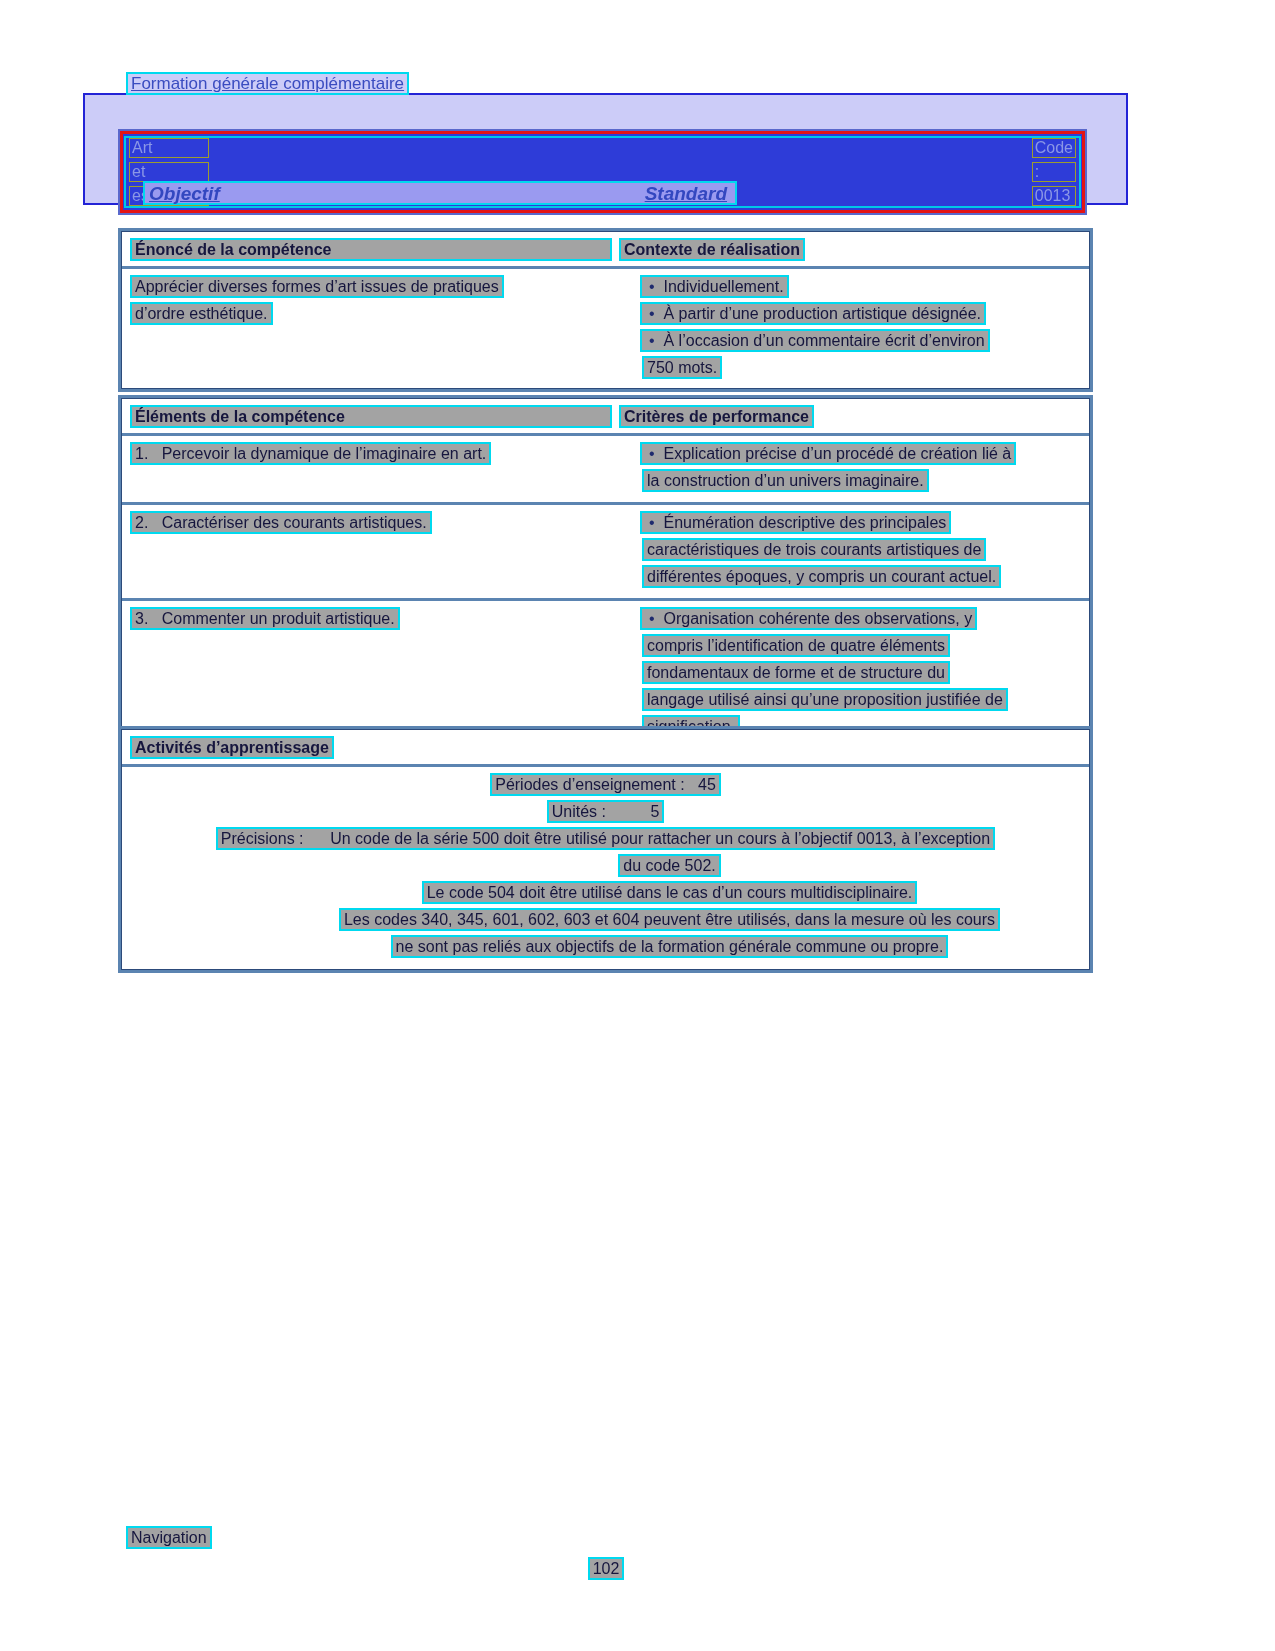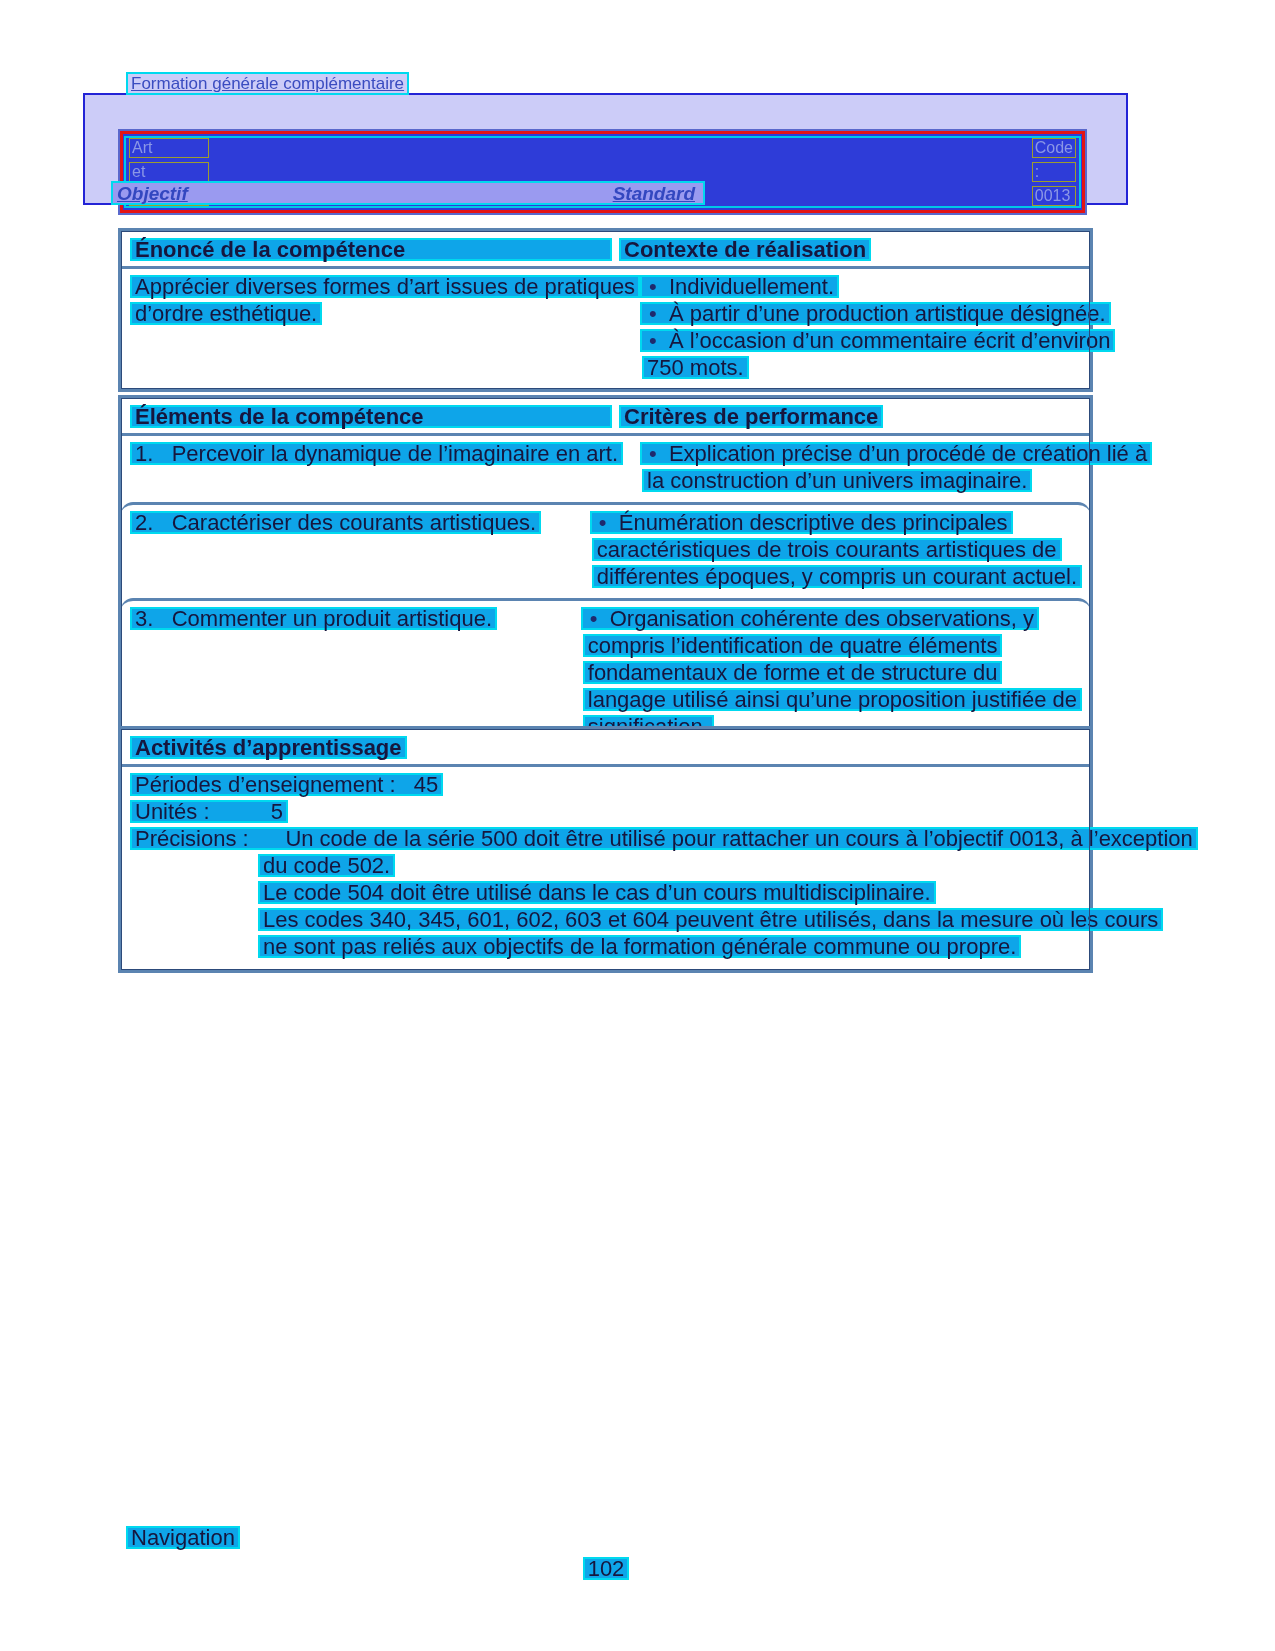--- a/index.html
+++ b/index.html
@@ -2,22 +2,22 @@
 <html><head>
 <meta charset="utf-8">
 <style>
   html,body { margin:0; padding:0; background:#ffffff; }
   .page {
     position:relative; width:1275px; height:1651px; background:#ffffff;
     font-family:"Liberation Sans", sans-serif; color:#16163e; overflow:hidden;
   }
   
   .hl {
-    display:inline-block; background:#0ea5e9; border:2px solid #00d9ef;
-    padding:0 3px; font-size:22px; line-height:19px; white-space:pre;
+    display:inline-block; background:#a3a3a3; border:2px solid #00d9ef;
+    padding:0 3px; font-size:16px; line-height:19px; white-space:pre;
     color:#16163e; vertical-align:top;
   }
   .top-link { position:absolute; left:126px; top:72px; z-index:3; }
   .top-link .hl { color:#3a4cc0; text-decoration:underline; font-size:17px; background:#ccccf8; }
 
   
   .panel {
     position:absolute; left:83px; top:93px; width:1041px; height:108px;
     background:#ccccf8; border:2px solid #2323d6; z-index:1;
   }
@@ -27,38 +27,38 @@
   .code-line {
     border:2px solid #00c8e8; display:flex; justify-content:space-between;
     align-items:center; padding:0 3px; color:#8b97e6; font-size:16px;
     line-height:18px; white-space:pre;
   }
   .wgroup { display:flex; gap:4px;flex-direction:column; }
   .wbox { border:1px solid #9d9d2e; padding:0 2px; display:inline-block; }
 
   
   .headings {
-    position:absolute; left:26px; top:86px; width:582px; height:20px;
+    position:absolute; left:58px; top:86px; width:582px; height:20px;
     background:#9a9af0; border:2px solid #00d9ef; display:flex; padding:0 4px;
     font-size:19px; font-weight:bold; font-style:italic; color:#3347c0; line-height:21px;gap:44px;
   }
   .headings span { text-decoration:underline; white-space:pre; }
   .headings .right { margin-left:auto; margin-right:4px; }
 
   
   .dtable {
     position:absolute; left:118px; width:969px; background:#ffffff;
     border:3px solid #5b84b1; outline:1px solid #2c4a7a; outline-offset:-4px;
   }
   .thead { display:flex; padding:7px 8px 5px 9px; border-bottom:3px solid #5b84b1; }
   .thead .hl { font-weight:bold; }
   .hcell-l { width:489px; }
   .hcell-l .hl { width:472px; }
   .hcell-r { flex:1; }
-  .trow { display:flex; padding:6px 8px 6px 9px;border-radius:12px; }
+  .trow { display:flex; padding:6px 8px 6px 9px; }
   .trow + .trow { border-top:3px solid #5b84b1; }
   .cell-l { width:489px; }
   .cell-r { flex:1; }
   .line { margin:0 0 4px; }
   .line.bullet .hl { padding-left:7px;margin-left:21px; }
   .line.bullet .hl::before { content:"•\00a0\00a0"; color:#1f2a6e; }
   .line.cont { margin-left:23px; }
   .t3body { padding:6px 9px 8px;border-radius:17px; }
   .t3body .ind { margin-left:128px; }
 
@@ -158,21 +158,21 @@
       <div class="cell-r">
         <div class="line bullet"><span class="hl">Organisation cohérente des observations, y</span></div>
         <div class="line cont"><span class="hl">compris l’identification de quatre éléments</span></div>
         <div class="line cont"><span class="hl">fondamentaux de forme et de structure du</span></div>
         <div class="line cont"><span class="hl">langage utilisé ainsi qu’une proposition justifiée de</span></div>
         <div class="line cont"><span class="hl">signification.</span></div>
       </div>
     </div>
   </div>
 
-  <div class="dtable" style="top:726px;">
+  <div class="dtable" style="top:726px;text-align:center;">
     <div class="thead">
       <span class="hl">Activités d’apprentissage</span>
     </div>
     <div class="t3body">
       <div class="line"><span class="hl">Périodes d’enseignement :   45</span></div>
       <div class="line"><span class="hl">Unités :          5</span></div>
       <div class="line"><span class="hl">Précisions :      Un code de la série 500 doit être utilisé pour rattacher un cours à l’objectif 0013, à l’exception</span></div>
       <div class="line ind"><span class="hl">du code 502.</span></div>
       <div class="line ind"><span class="hl">Le code 504 doit être utilisé dans le cas d’un cours multidisciplinaire.</span></div>
       <div class="line ind"><span class="hl">Les codes 340, 345, 601, 602, 603 et 604 peuvent être utilisés, dans la mesure où les cours</span></div>

